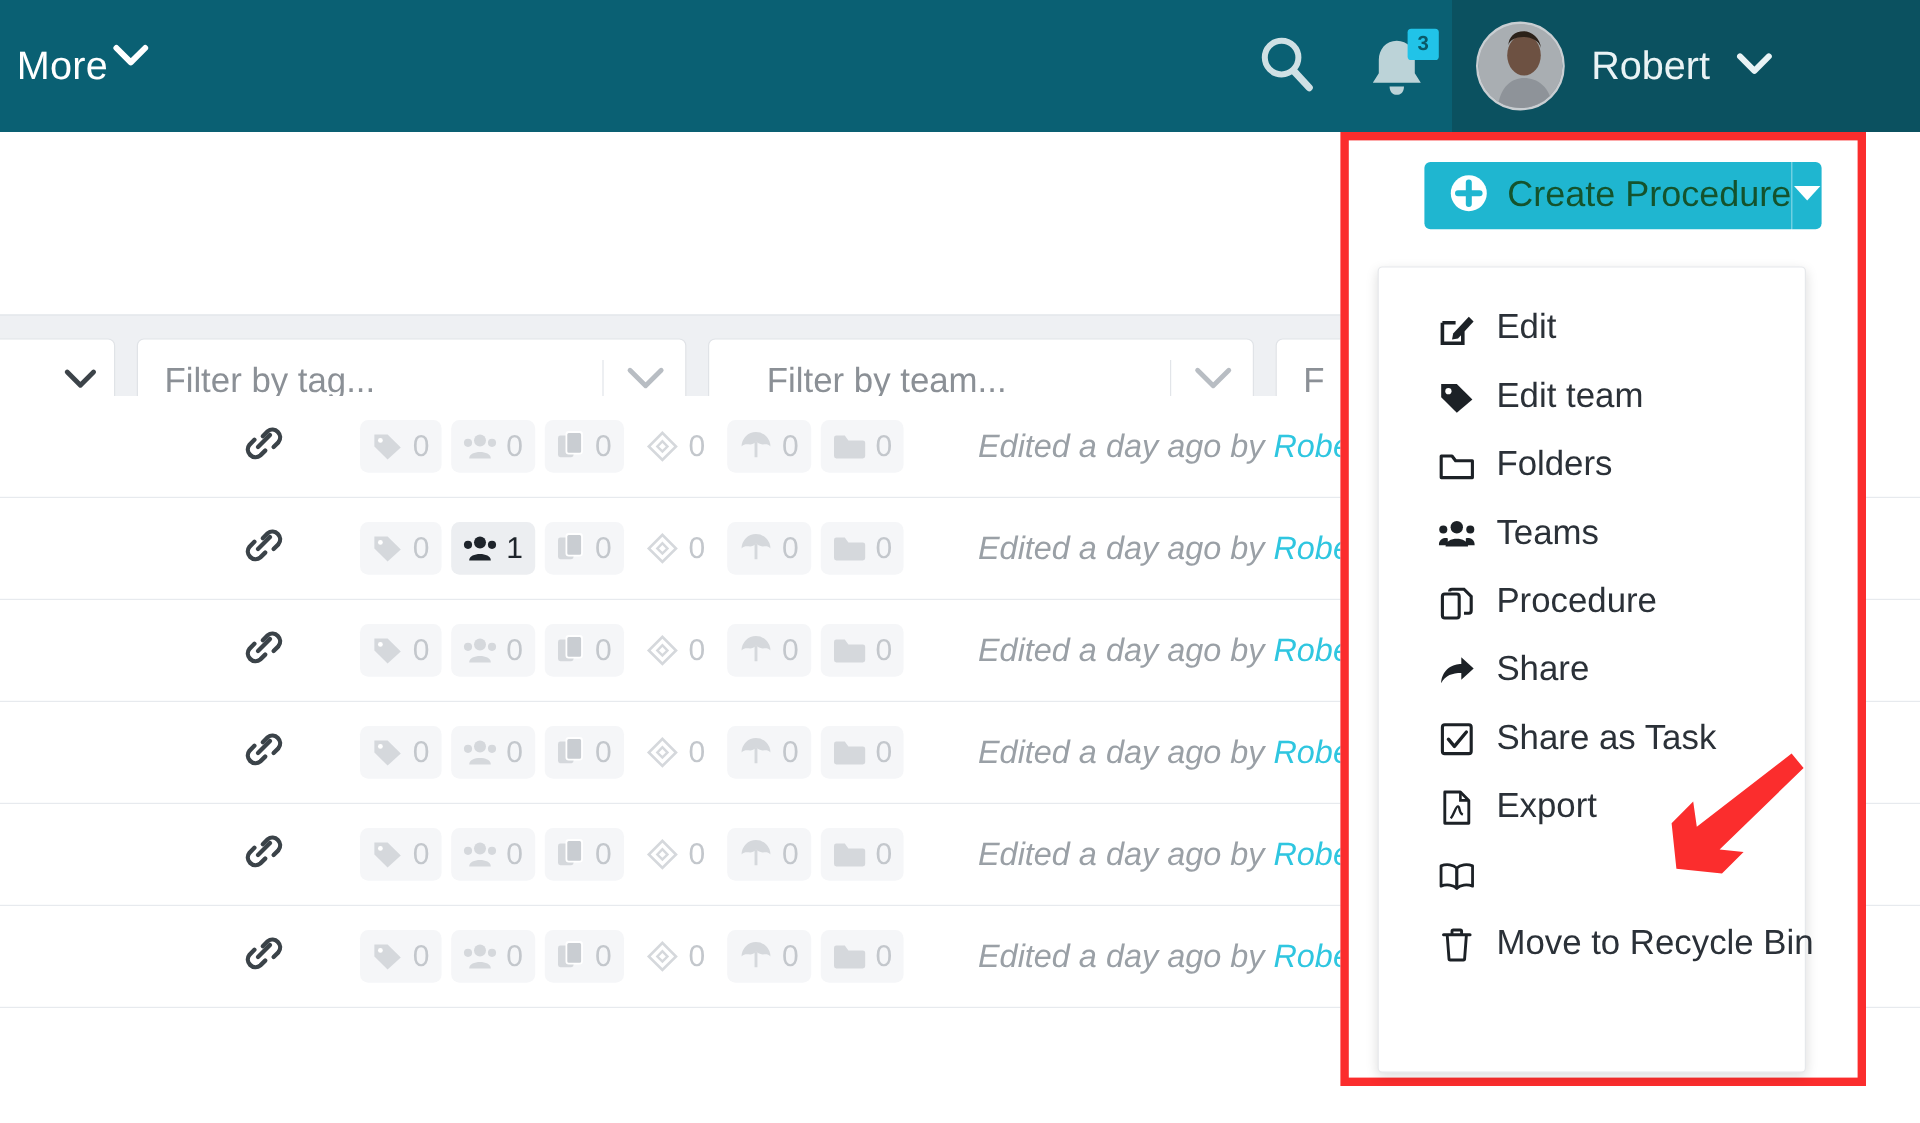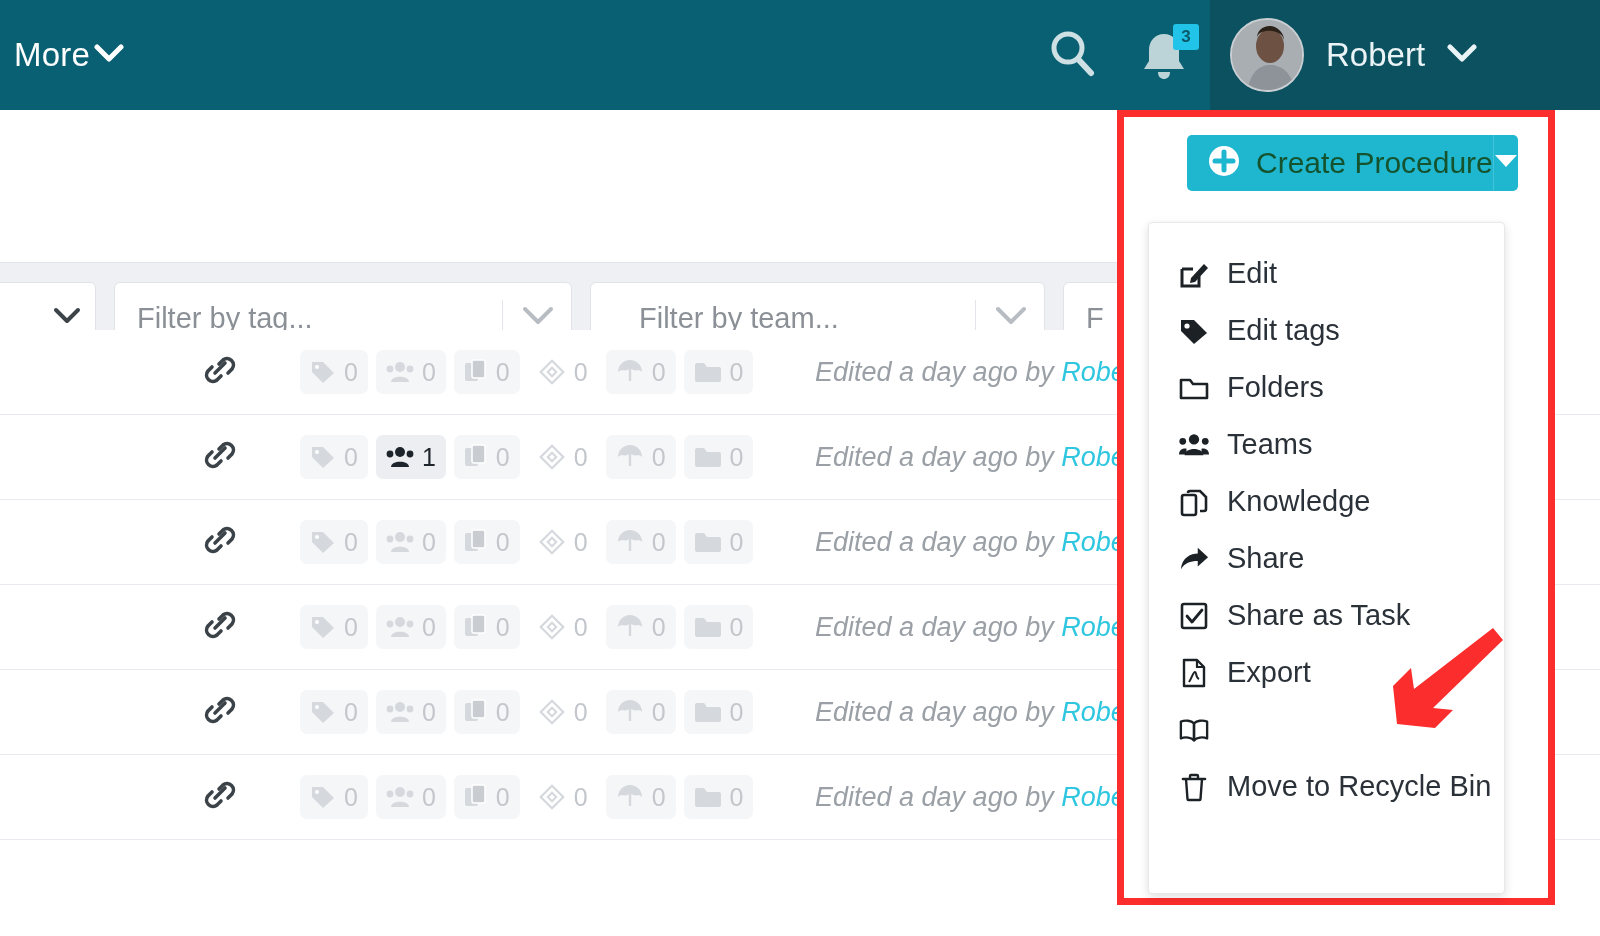--- a/index.html
+++ b/index.html
@@ -11,21 +11,21 @@
   }
   #app { position: relative; width: 1600px; height: 936px; }
 
   
   .topbar {
     position: absolute; left: 0; top: 0; width: 1600px; height: 110px;
     background: #0a6073;
     display: flex; align-items: center;
   }
   .topbar-left {
-    display: flex; align-items: center; gap: 4px;
+    display: flex; align-items: flex-start; gap: 4px;
     padding-left: 14px;
   }
   .more-label {
     color: #ffffff; font-size: 33px; letter-spacing: 0.2px;
   }
   .chev-white { display: inline-block; }
   .topbar-spacer { flex: 1; }
   .topbar-right { display: flex; align-items: center; height: 110px; }
   .icon-btn {
     width: 92px; height: 110px;
@@ -156,21 +156,21 @@
     width: 357px; height: 672px;
     background: #ffffff;
     border: 1px solid #e6e8eb;
     border-radius: 4px;
     box-shadow: 0 3px 10px rgba(0,0,0,0.13);
     z-index: 40;
     padding-top: 22px;
   }
   .menu-item {
     height: 57px; display: flex; align-items: center;
-    padding-left: 30px; gap: 18px;
+    padding-left: 30px; gap: 18px; margin-left: 20px;
   }
   .menu-item .mlabel { font-size: 29px; color: #2b3138; white-space: nowrap; }
   .menu-ico { width: 30px; height: 30px; display: flex; align-items: center; justify-content: center; flex: 0 0 auto; }
 
   .red-arrow { position: absolute; left: 1375px; top: 620px; z-index: 60; }
 </style>
 </head>
 <body>
 
 <div id="app">
@@ -637,21 +637,21 @@
       <span class="mlabel">Edit</span>
     </div>
 
     <div class="menu-item">
       <span class="menu-ico">
         <svg width="30" height="30" viewBox="0 0 30 30">
             <path d="M2 4 L15 4 L28 17 L15 28 L2 15 Z" fill="#1c2126"></path>
             <circle cx="8" cy="10" r="2.6" fill="#ffffff"></circle>
           </svg>
       </span>
-      <span class="mlabel">Edit tags</span>
+      <span class="mlabel">Edit team</span>
     </div>
 
     <div class="menu-item">
       <span class="menu-ico">
         <svg width="30" height="30" viewBox="0 0 30 30">
             <path d="M2 7 L11 7 L14 11 L28 11 L28 25 L2 25 Z" fill="none" stroke="#1c2126" stroke-width="2.6" stroke-linejoin="round"></path>
           </svg>
       </span>
       <span class="mlabel">Folders</span>
     </div>
@@ -670,21 +670,21 @@
       <span class="mlabel">Teams</span>
     </div>
 
     <div class="menu-item">
       <span class="menu-ico">
         <svg width="28" height="30" viewBox="0 0 28 30">
             <rect x="2" y="8" width="14" height="20" rx="2" fill="none" stroke="#1c2126" stroke-width="2.6"></rect>
             <path d="M8 6 A2 2 0 0 1 10 4 L20 4 L26 10 L26 22 A2 2 0 0 1 24 24 L20 24" fill="none" stroke="#1c2126" stroke-width="2.6"></path>
           </svg>
       </span>
-      <span class="mlabel">Knowledge</span>
+      <span class="mlabel">Procedure</span>
     </div>
 
     <div class="menu-item">
       <span class="menu-ico">
         <svg width="32" height="26" viewBox="0 0 32 26">
             <path d="M2 24 C3 11 13 7 20 7 L20 1 L31 11 L20 21 L20 15 C12 15 6 17 2 24 Z" fill="#1c2126"></path>
           </svg>
       </span>
       <span class="mlabel">Share</span>
     </div>

